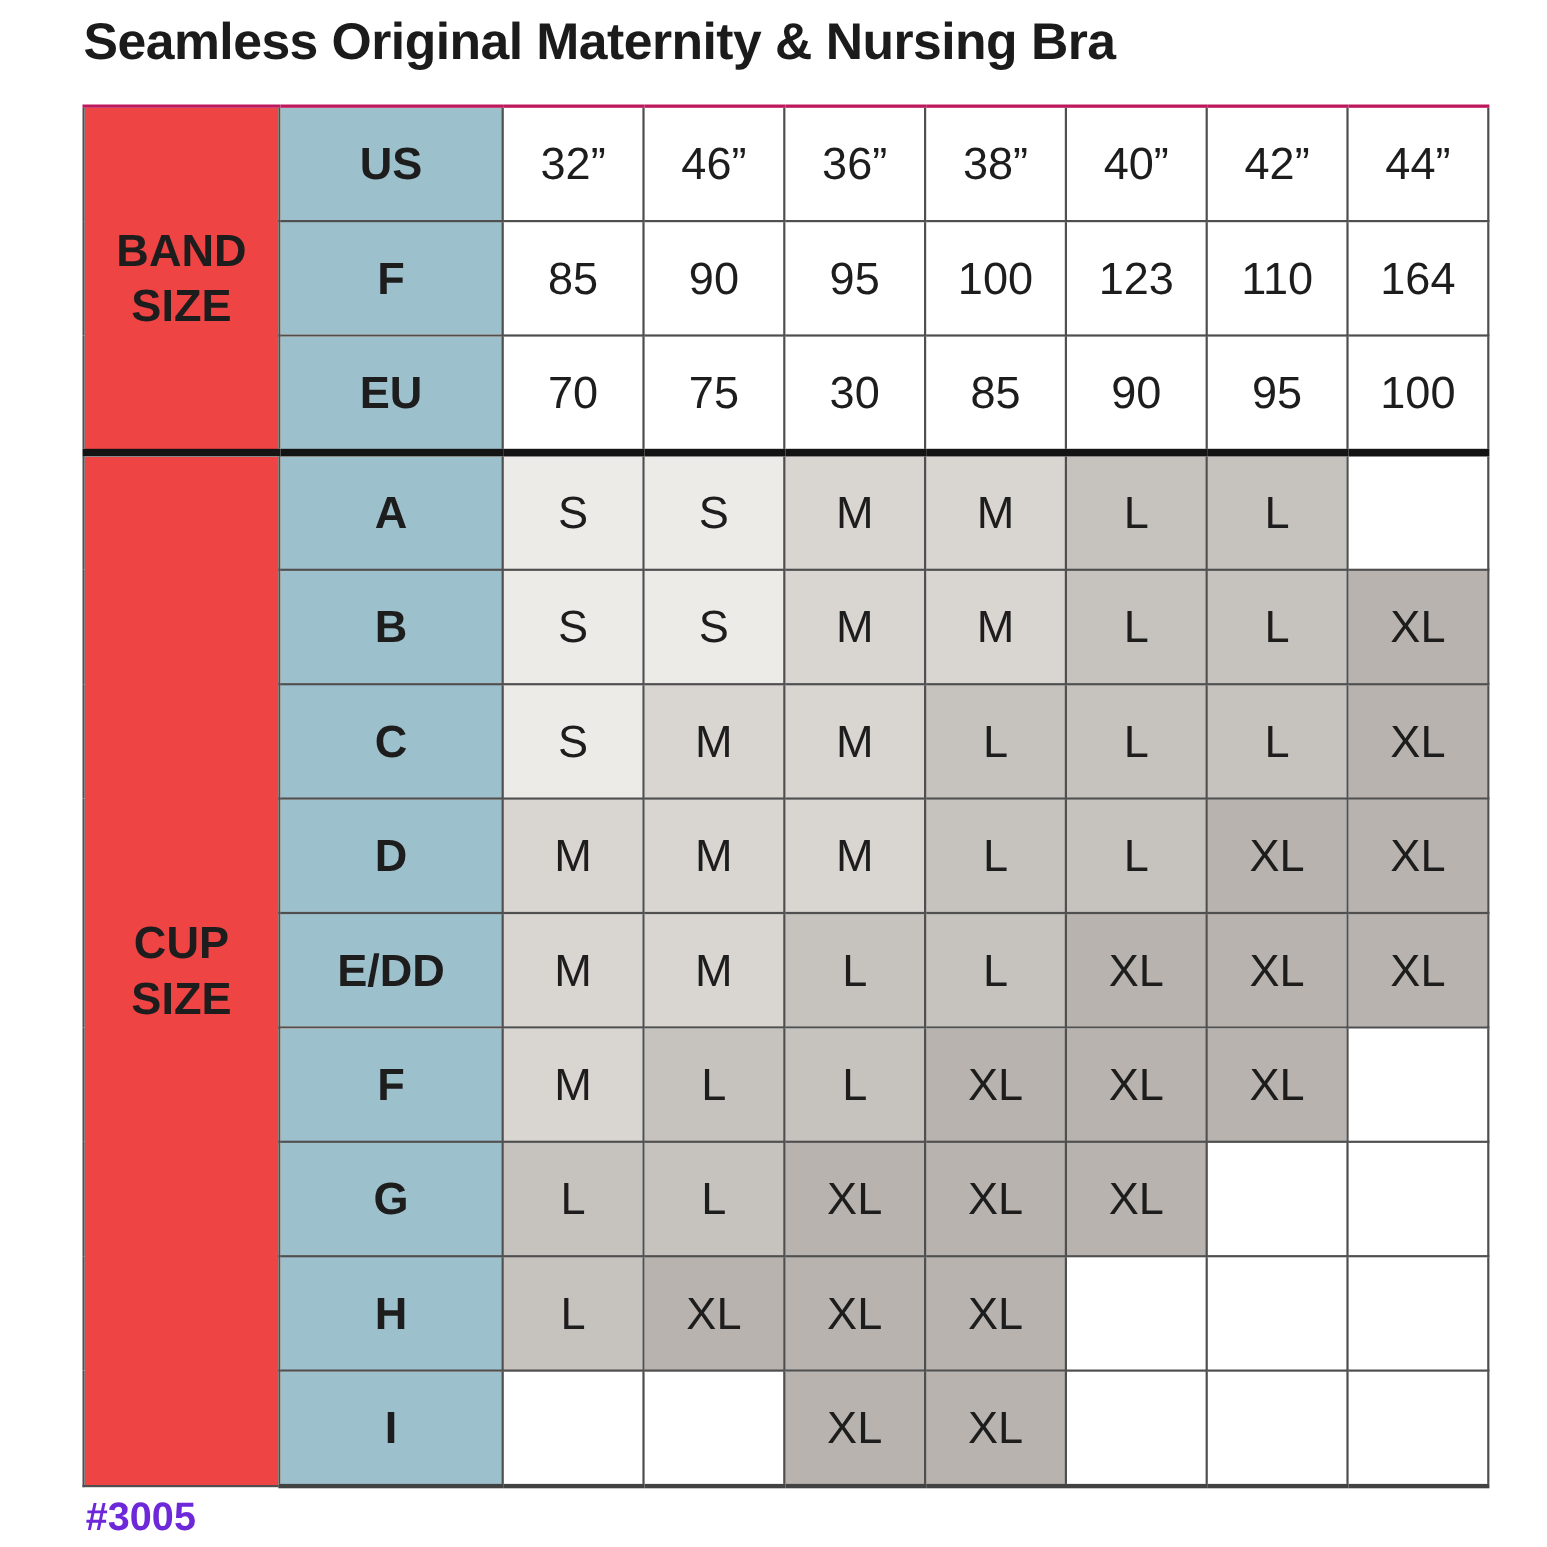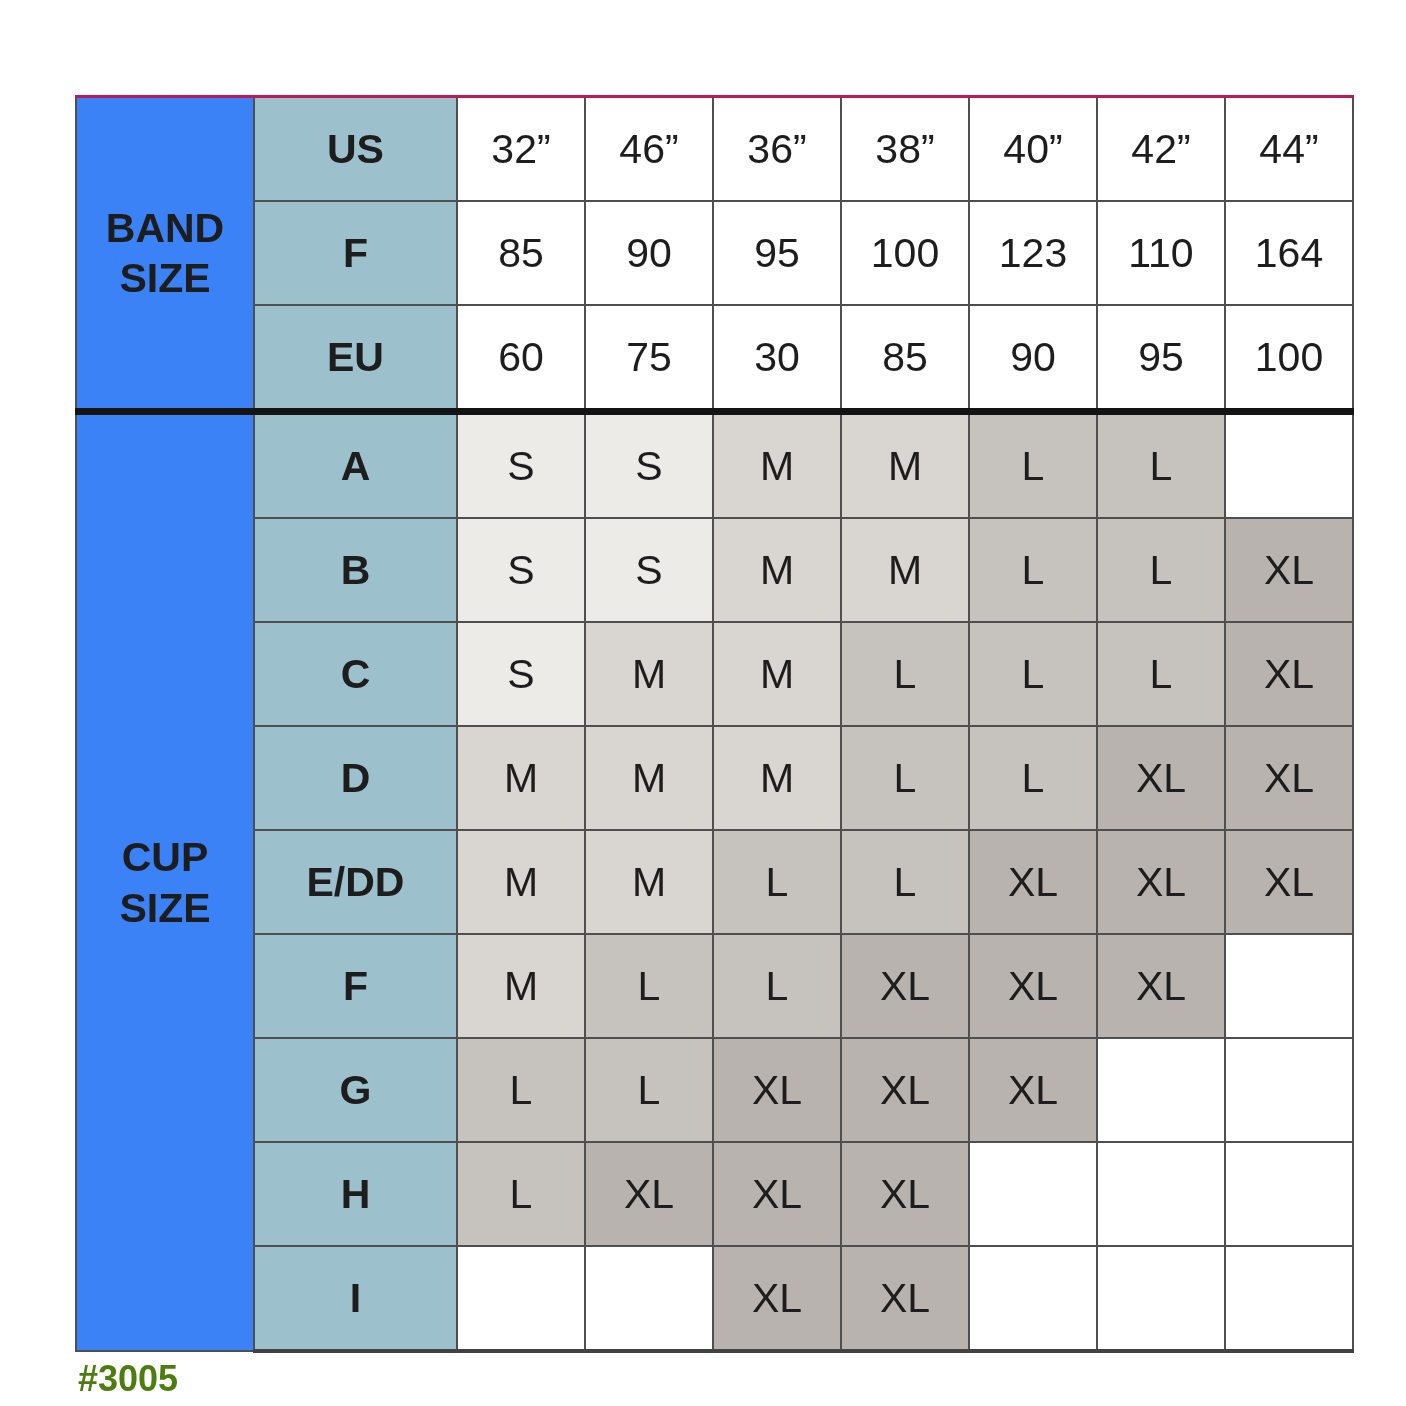--- a/index.html
+++ b/index.html
@@ -44,21 +44,21 @@
   }
   
   tr.top-row td { border-top: 3px solid #be185d; }
   
   tr.last-row td { border-bottom: 4px solid #424242; }
   
   td.thick-bottom { border-bottom: 7px solid #141414; }
   tr.cup-first td { border-top: 7px solid #141414; }
   
   td.cat-cell {
-    background: #3b82f6;
+    background: #ef4444;
     border-left: none;
     border-right: none;
     font-weight: 700;
     font-size: 41px;
     color: #161616;
     line-height: 1.22;
   }
   
   td.row-label {
     background: var(--blue, #9dc0cd);
@@ -66,28 +66,29 @@
     color: var(--label-text, #1e3342);
     font-weight: 600;
   }
   td.val-cell { background: #ffffff; }
   .footnote {
     position: absolute;
     left: 78px;
     top: 1358px;
     font-size: 36px;
     font-weight: 700;
-    color: #4d7c0f;
+    color: #6d28d9;
   }
 </style>
 </head>
 <body>
 
 <div class="page">
 
+  <div class="title">Seamless Original Maternity &amp; Nursing Bra</div>
 
   <table class="size-chart">
     <colgroup>
       <col style="width:178px">
       <col style="width:203px">
       <col style="width:128px">
         <col style="width:128px">
         <col style="width:128px">
       <col style="width:128px">
         <col style="width:128px">
@@ -115,21 +116,21 @@
         <td class="val-cell">85</td>
         <td class="val-cell">90</td>
         <td class="val-cell">95</td>
         <td class="val-cell">100</td>
         <td class="val-cell">123</td>
         <td class="val-cell">110</td>
         <td class="val-cell">164</td>
       </tr>
       <tr>
         <td class="row-label thick-bottom">EU</td>
-        <td class="val-cell thick-bottom">60</td>
+        <td class="val-cell thick-bottom">70</td>
         <td class="val-cell thick-bottom">75</td>
         <td class="val-cell thick-bottom">30</td>
         <td class="val-cell thick-bottom">85</td>
         <td class="val-cell thick-bottom">90</td>
         <td class="val-cell thick-bottom">95</td>
         <td class="val-cell thick-bottom">100</td>
       </tr>
 
       <tr class="cup-first">
         <td class="cat-cell" rowspan="9">

